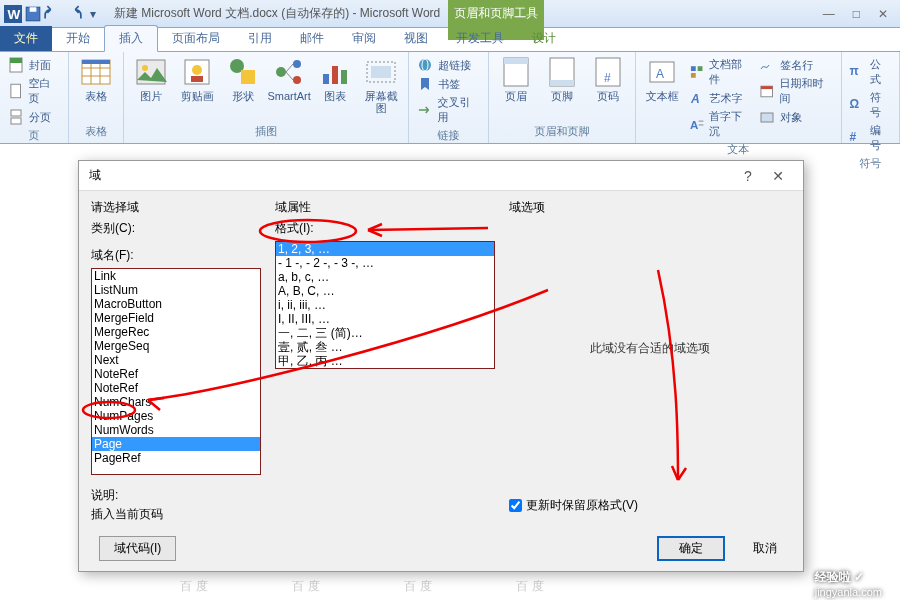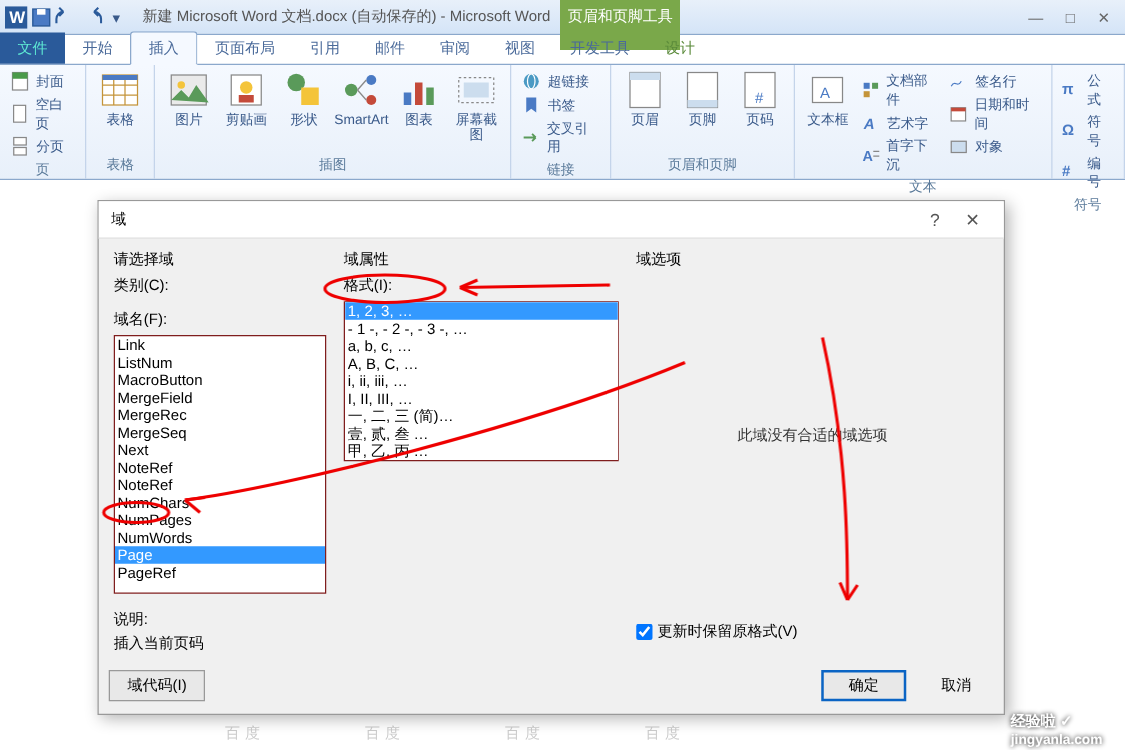--- a/index.html
+++ b/index.html
@@ -6,21 +6,21 @@
 body{background:#fff;overflow:hidden;width:900px;height:600px;position:relative}
 .titlebar{height:28px;background:linear-gradient(#e8f0fa,#d4e4f7);display:flex;align-items:center;padding:0 4px;border-bottom:1px solid #8ba8cc}
 .qat{display:flex;gap:2px;align-items:center}
 .qat-icon{width:18px;height:18px;display:flex;align-items:center;justify-content:center;color:#3a5a8a}
 .win-title{margin-left:12px;color:#555}
 .win-ctrl{margin-left:auto;display:flex;gap:18px;color:#666;padding-right:8px}
 .win-ctrl span{cursor:pointer}
 .ribbon-tabs{height:24px;background:#fff;display:flex;align-items:flex-end;border-bottom:1px solid #8ba8cc}
 .tab{padding:4px 14px;color:#4a6a9a;cursor:pointer}
 .tab.active{background:#f5f9ff;border:1px solid #8ba8cc;border-bottom:1px solid #f5f9ff;margin-bottom:-1px;border-radius:3px 3px 0 0}
-.tab.file{background:#2a5a9a;color:#5eead4;border-radius:0}
+.tab.file{background:#2a5a9a;color:#fef9c3;border-radius:0}
 .tab.design{color:#5a8a3a}
 .ribbon-body{height:92px;background:linear-gradient(#f5f9ff,#e8f0fa);border-bottom:1px solid #8ba8cc;display:flex}
 .rgroup{border-right:1px solid #c4d4ea;padding:2px 6px;display:flex;flex-direction:column;align-items:center;height:100%}
 .rgroup-items{flex:1;display:flex;align-items:flex-start;gap:4px;padding-top:2px}
 .rgroup-label{font-size:11px;color:#5a7a9a;padding:2px 0}
 .rbig{display:flex;flex-direction:column;align-items:center;width:42px;gap:2px;cursor:pointer}
 .rbig .icon{width:32px;height:32px}
 .rbig .lbl{font-size:11px;color:#3a5a8a;text-align:center;line-height:1.1}
 .rcol{display:flex;flex-direction:column;gap:1px}
 .rsmall{display:flex;align-items:center;gap:5px;padding:1px 2px;cursor:pointer}
@@ -37,21 +37,21 @@
 .col2{width:220px}
 .col3{flex:1}
 .gbox-label{font-size:12px;margin-bottom:4px}
 select.drop{width:100%;height:20px;border:1px solid #7a9ac4;background:#fff;font-size:12px}
 .listbox{border:1px solid #7f1d1d;background:#fff;overflow-y:scroll;font-family:"SimSun",monospace;font-size:12px;line-height:14px}
 .listbox div{padding:0 2px;white-space:nowrap;cursor:pointer}
 .listbox div.sel{background:#3399ff;color:#fff}
 .lb1{height:218px}
 .lb2{height:128px}
 .desc{font-size:12px;margin-top:2px}
-.footer{position:absolute;bottom:10px;left:8px;right:12px;display:flex;align-items:center}
+.footer{position:absolute;bottom:10px;left:20px;right:12px;display:flex;align-items:center}
 .pbtn{border:1px solid #999;background:#e8e8e8;padding:3px 14px;cursor:pointer;font-size:12px}
 .pbtn.primary{border:2px solid #0a64c4;padding:2px 20px}
 .chk{display:flex;align-items:center;gap:4px;margin-top:140px}
 .note{color:#333;text-align:center;margin-top:120px}
 .overlay{position:absolute;pointer-events:none;left:78px;top:160px;width:726px;height:412px}
 .watermark{position:absolute;bottom:2px;right:18px;color:#fff;font-weight:bold;text-shadow:0 0 4px #000;font-size:14px}
 .bg-baidu{position:absolute;left:180px;top:578px;color:#ccc;font-size:20px;letter-spacing:4px;display:flex;gap:80px}
 </style>
 </head>
 <body>
@@ -408,14 +408,14 @@
  <path d="M410 68 L290 70" stroke="#e00" stroke-width="2.5" fill="none"></path>
  <path d="M290 70 l14 -6 M290 70 l14 6" stroke="#e00" stroke-width="2.5" fill="none"></path>
  <path d="M470 130 C350 180 150 230 70 240" stroke="#e00" stroke-width="2.5" fill="none"></path>
  <path d="M70 240 l16 -2 M70 240 l12 10" stroke="#e00" stroke-width="2.5" fill="none"></path>
  <path d="M580 110 C600 200 600 280 600 320" stroke="#e00" stroke-width="2.5" fill="none"></path>
  <path d="M600 320 l-6 -14 M600 320 l8 -12" stroke="#e00" stroke-width="2.5" fill="none"></path>
 </svg>
 
 <div class="watermark">
  <div>经验啦 ✓</div>
- <div style="font-size:11px;font-weight:bold">jingyanla.com</div>
+ <div style="font-size:11px;font-weight:normal">jingyanla.com</div>
 </div>
 
 </body></html>

